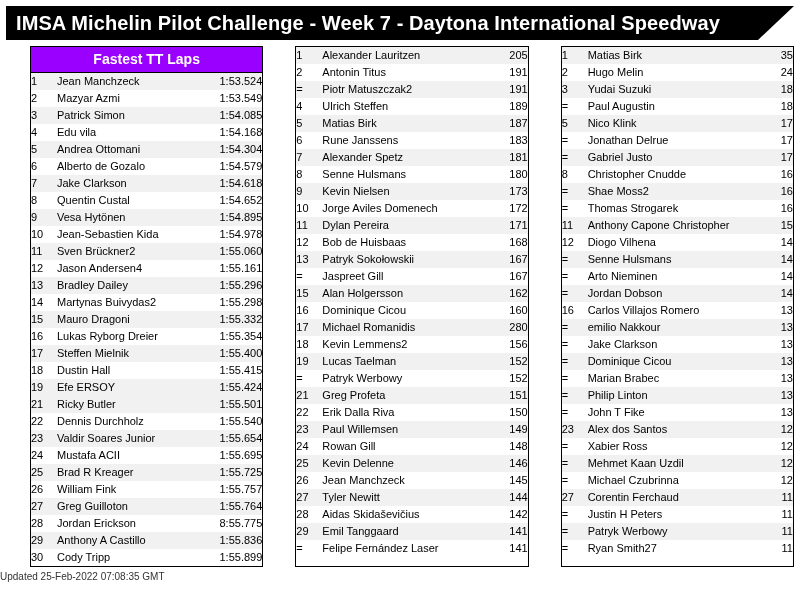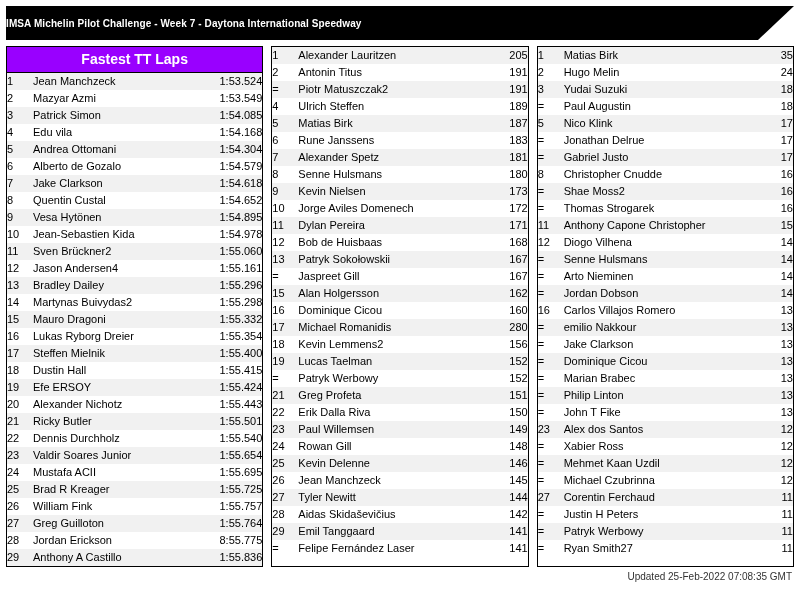--- a/index.html
+++ b/index.html
@@ -26,22 +26,23 @@
   .header {
     position: relative;
     margin: 6px 6px 0 6px;
     height: 34px;
     background: #000000;
     display: flex;
     align-items: center;
   }
   .header-title {
     color: #ffffff;
-    font-size: 10px;
+    font-size: 20px;
     font-weight: bold;
+    padding-left: 10px;
     letter-spacing: 0.1px;
     white-space: nowrap;
   }
   .header-notch {
     position: absolute;
     right: 0;
     top: 0;
     width: 36px;
     height: 34px;
     background: #ffffff;
@@ -53,20 +54,21 @@
     display: flex;
     gap: 8px;
     padding: 6px 6px 0 6px;
     box-sizing: border-box;
   }
   .panel {
     flex: 1 1 0;
     border: 1px solid #000000;
     box-sizing: border-box;
     background: #ffffff;
+    margin-left: 24px;
   }
   .panel-title {
     background: #9900ff;
     color: #ffffff;
     font-size: 14px;
     font-weight: bold;
     text-align: center;
     padding: 4px 0 5px 0;
     border-bottom: 1px solid #000000;
   }
@@ -101,21 +103,20 @@
   }
   td.val.short {
     width: 30px;
   }
   tr.alt td {
     background: #f1f1f1;
   }
 
   
   .footer {
-    text-align: right;
     padding: 4px 8px 0 0;
     font-size: 10px;
     color: #333333;
   }
 </style>
 </head>
 <body>
 
 <div class="page">
 
@@ -218,25 +219,20 @@
             <tr>
               <td class="pos">18</td>
               <td class="name">Dustin Hall</td>
               <td class="val">1:55.415</td>
             </tr>
             <tr class="alt">
               <td class="pos">19</td>
               <td class="name">Efe ERSOY</td>
               <td class="val">1:55.424</td>
             </tr>
-            <tr>
-              <td class="pos">20</td>
-              <td class="name">Alexander Nichotz</td>
-              <td class="val">1:55.443</td>
-            </tr>
             <tr class="alt">
               <td class="pos">21</td>
               <td class="name">Ricky Butler</td>
               <td class="val">1:55.501</td>
             </tr>
             <tr>
               <td class="pos">22</td>
               <td class="name">Dennis Durchholz</td>
               <td class="val">1:55.540</td>
             </tr>
@@ -268,20 +264,25 @@
             <tr>
               <td class="pos">28</td>
               <td class="name">Jordan Erickson</td>
               <td class="val">8:55.775</td>
             </tr>
             <tr class="alt">
               <td class="pos">29</td>
               <td class="name">Anthony A Castillo</td>
               <td class="val">1:55.836</td>
             </tr>
+            <tr>
+              <td class="pos">30</td>
+              <td class="name">Cody Tripp</td>
+              <td class="val">1:55.899</td>
+            </tr>
           </tbody>
       </table>
     </div>
 
     <div class="panel">
       <table class="rank-table">
         <tbody>
             <tr class="alt">
               <td class="pos">1</td>
               <td class="name">Alexander Lauritzen</td>

